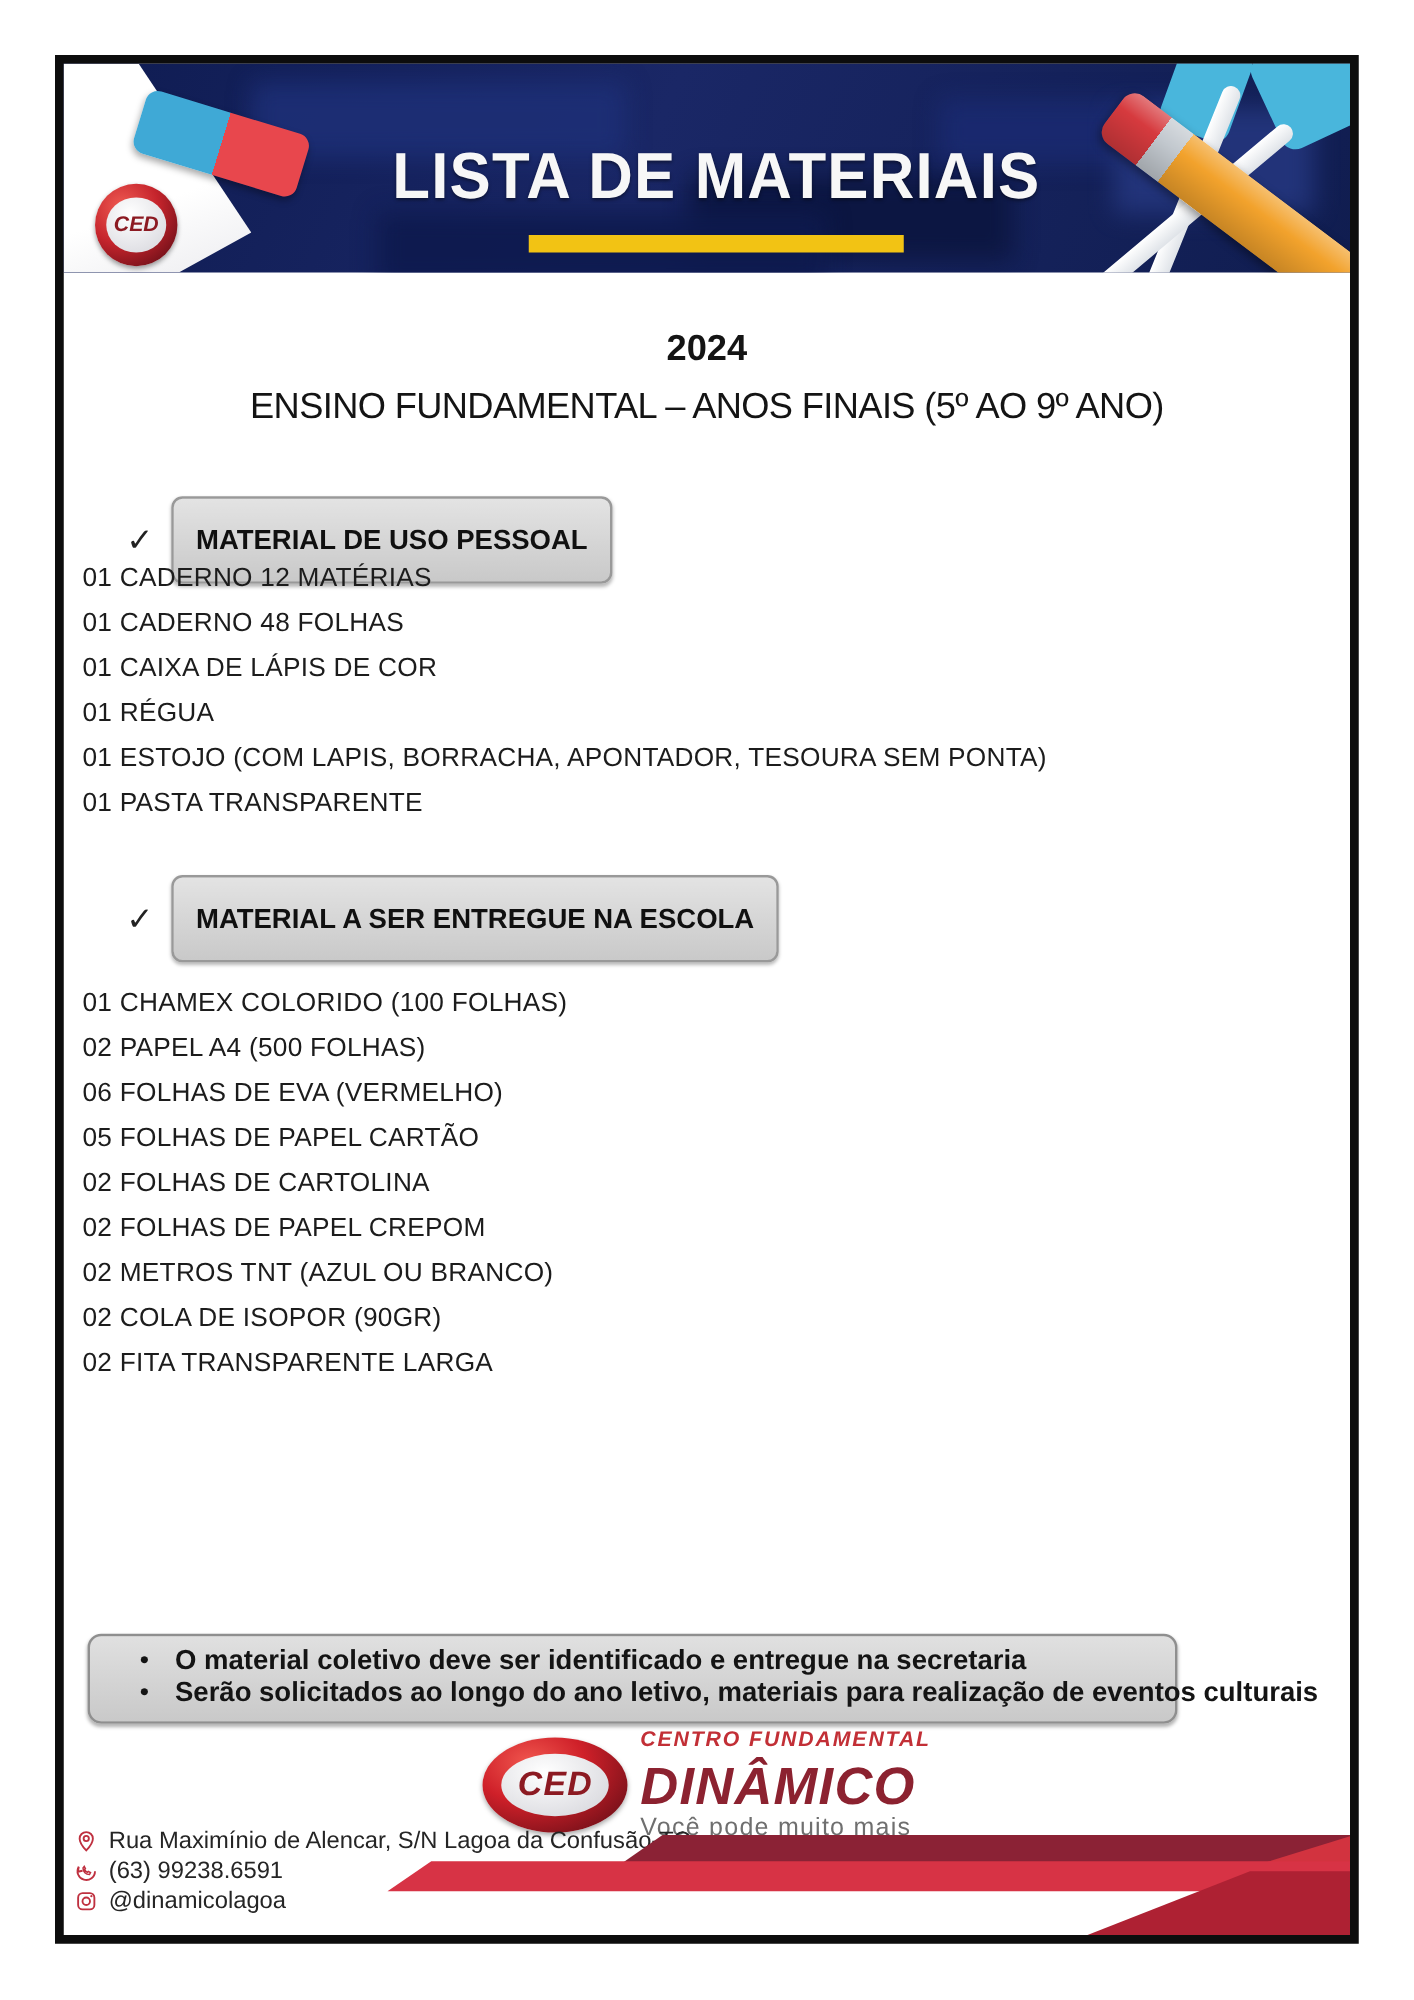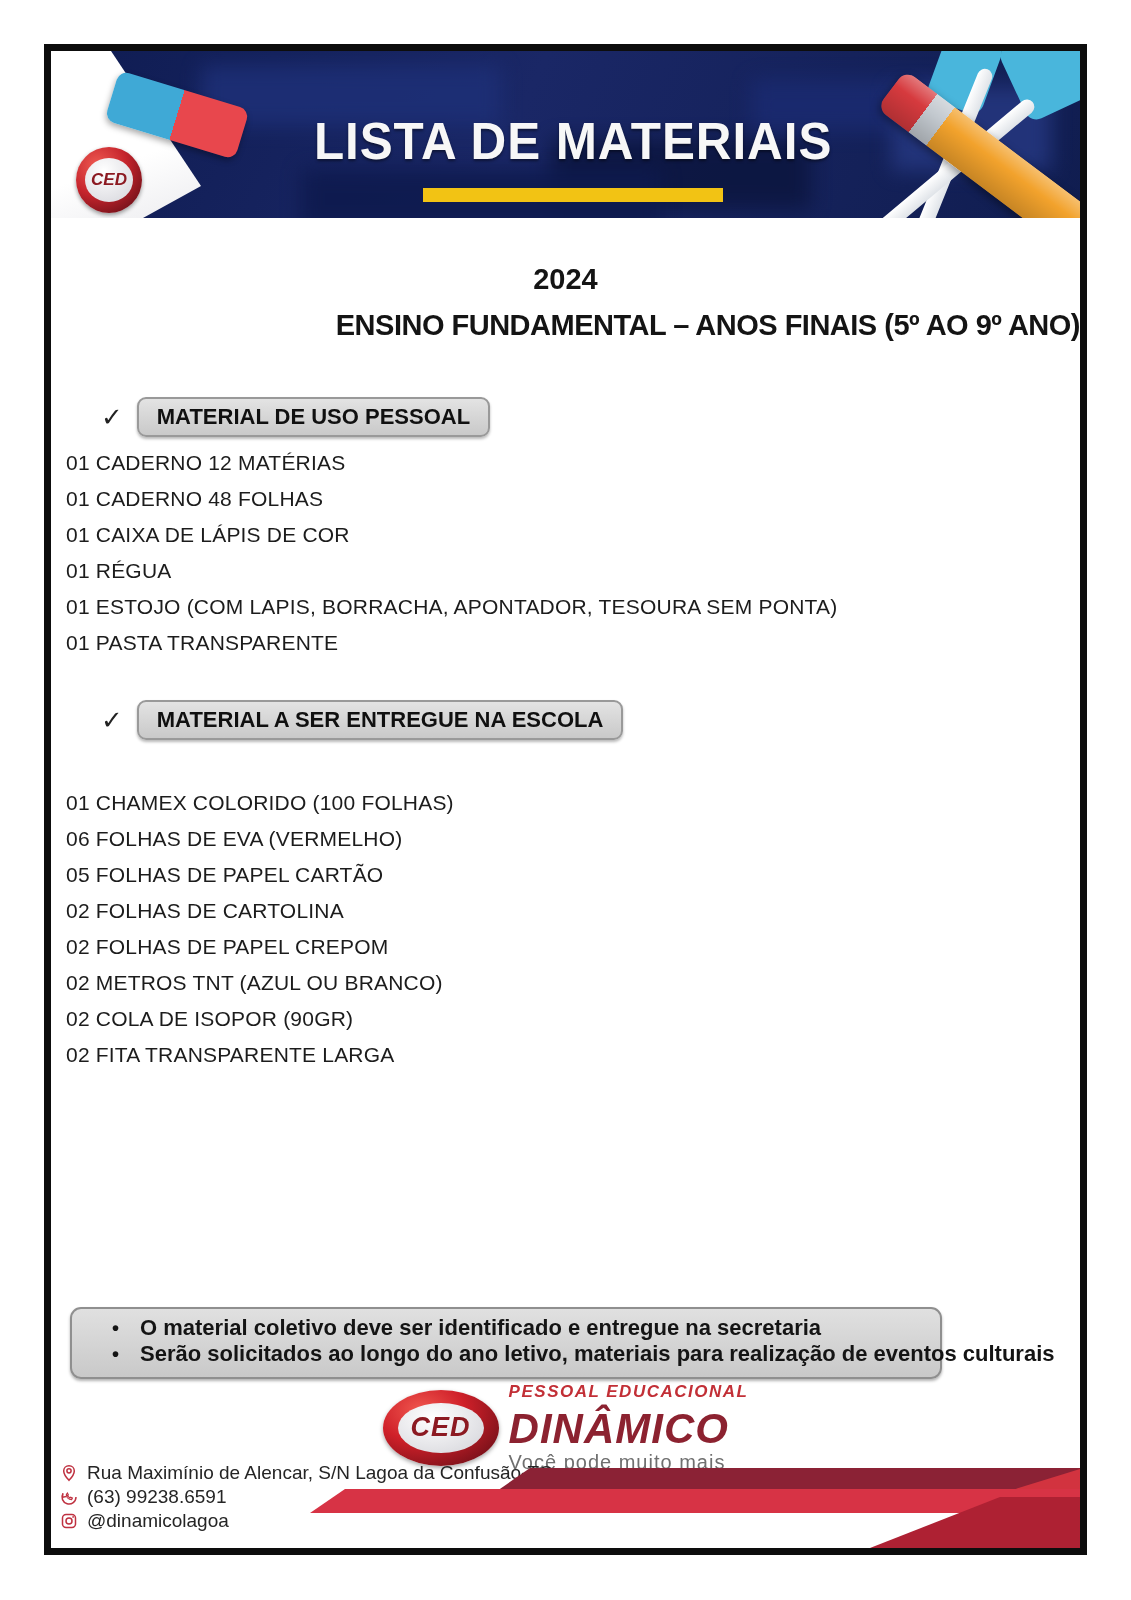--- a/index.html
+++ b/index.html
@@ -54,31 +54,31 @@
           transform:rotate(37deg);transform-origin:0 50%;
           border-radius:12px 0 0 12px;
           background:
             linear-gradient(180deg,rgba(255,255,255,.32) 0%,rgba(255,255,255,0) 38%,rgba(0,0,0,.18) 100%),
             linear-gradient(90deg,#d63a3e 0 40px,#c3c9cf 40px 62px,#f2a22c 62px 100%);
           box-shadow:0 3px 8px rgba(0,0,0,.4);}
 
   
   .year{position:absolute;left:0;top:212px;width:100%;text-align:center;
         font-size:29px;font-weight:bold;color:#141414;}
-  .heading{position:absolute;left:0;top:258px;width:100%;text-align:right;
-        font-size:29px;font-weight:bold;color:#141414;letter-spacing:-.5px;}
+  .heading{position:absolute;left:0;top:258px;width:100%;text-align:center;
+        font-size:29px;font-weight:normal;color:#141414;letter-spacing:-.5px;}
 
   
   .section-header{position:absolute;display:flex;align-items:center;}
   .sh1{left:50px;top:346px;}
   .sh2{left:50px;top:649px;}
   .check{font-size:26px;color:#222222;margin-right:14px;}
   .label-box{background:linear-gradient(180deg,#e3e3e3 0%,#c9c9c9 100%);
              border:2px solid #999999;border-radius:9px;
-             padding:5px 18px;font-size:22px;font-weight:bold;color:#101010;
+             padding:20px 18px;font-size:22px;font-weight:bold;color:#101010;
              box-shadow:0 2px 3px rgba(0,0,0,.28);}
 
   .items{position:absolute;left:15px;}
   .items1{top:394px;}
   .items2{top:734px;}
   .item-row{height:36px;line-height:36px;font-size:21px;color:#1c1c1c;
             white-space:nowrap;letter-spacing:.2px;}
 
   
   .note-box{position:absolute;left:19px;top:1256px;width:868px;height:62px;
@@ -162,40 +162,41 @@
       <div class="item-row">01 ESTOJO (COM LAPIS, BORRACHA, APONTADOR, TESOURA SEM PONTA)</div>
       <div class="item-row">01 PASTA TRANSPARENTE</div>
     </div>
 
   <div class="section-header sh2">
     <span class="check">✓</span>
     <span class="label-box">MATERIAL A SER ENTREGUE NA ESCOLA</span>
   </div>
   <div class="items items2">
       <div class="item-row">01 CHAMEX COLORIDO (100 FOLHAS)</div>
+      <div class="item-row">02 PAPEL A4 (500 FOLHAS)</div>
       <div class="item-row">06 FOLHAS DE EVA (VERMELHO)</div>
       <div class="item-row">05 FOLHAS DE PAPEL CARTÃO</div>
       <div class="item-row">02 FOLHAS DE CARTOLINA</div>
       <div class="item-row">02 FOLHAS DE PAPEL CREPOM</div>
       <div class="item-row">02 METROS TNT (AZUL OU BRANCO)</div>
       <div class="item-row">02 COLA DE ISOPOR (90GR)</div>
       <div class="item-row">02 FITA TRANSPARENTE LARGA</div>
     </div>
 
   <div class="note-box">
       <div class="note-row">O material coletivo deve ser identificado e entregue na secretaria</div>
       <div class="note-row">Serão solicitados ao longo do ano letivo, materiais para realização de eventos culturais</div>
     </div>
 
   <div class="logo-block">
     <div class="logo-ellipse">
       <div class="logo-ellipse-inner">CED</div>
     </div>
     <div class="logo-text">
-      <span class="logo-line1">PESSOAL EDUCACIONAL</span>
+      <span class="logo-line1">CENTRO FUNDAMENTAL</span>
       <span class="logo-line2">DINÂMICO</span>
       <span class="logo-tagline">Você pode muito mais</span>
     </div>
   </div>
 
   <div class="contact">
     <div class="contact-row">
       <span class="contact-icon">
         <svg width="18" height="18" viewBox="0 0 18 18" fill="none" stroke="#bf3140" stroke-width="1.5">
           <path d="M9 1.7c-3 0-5.3 2.3-5.3 5.2 0 3.8 5.3 9.4 5.3 9.4s5.3-5.6 5.3-9.4C14.3 4 12 1.7 9 1.7z"></path>

